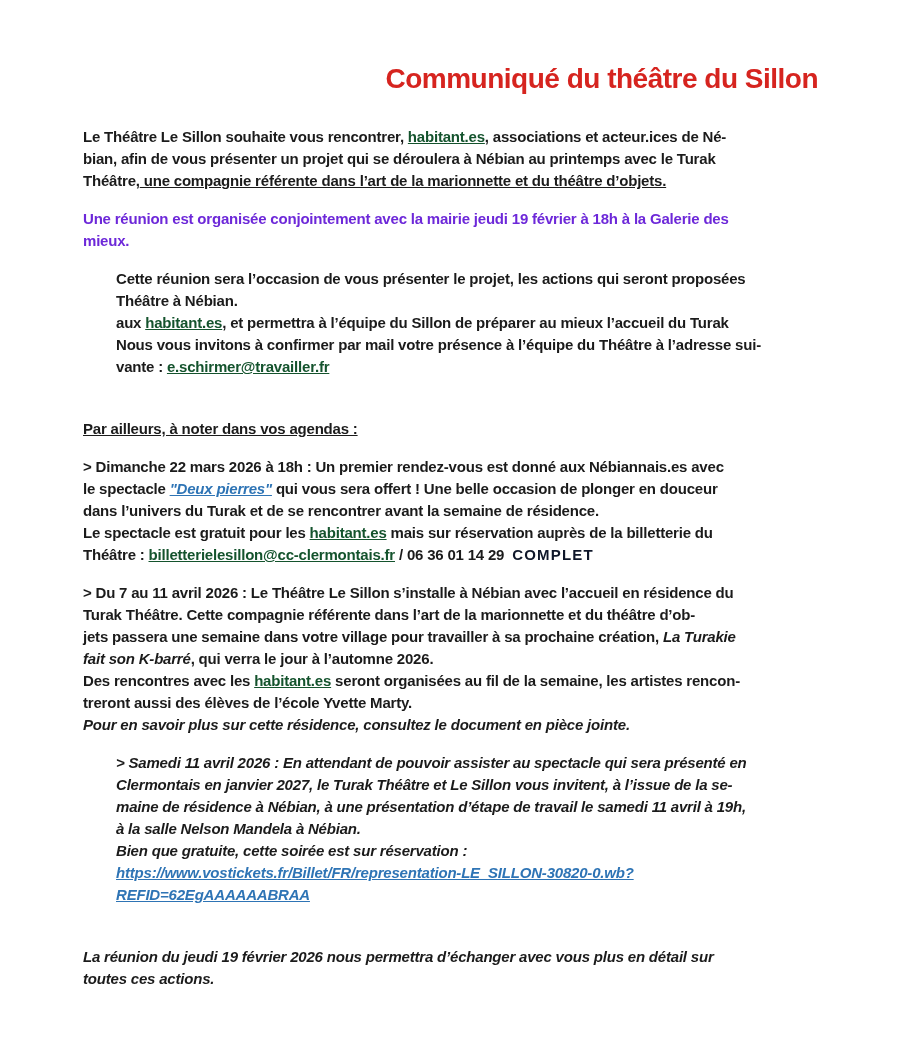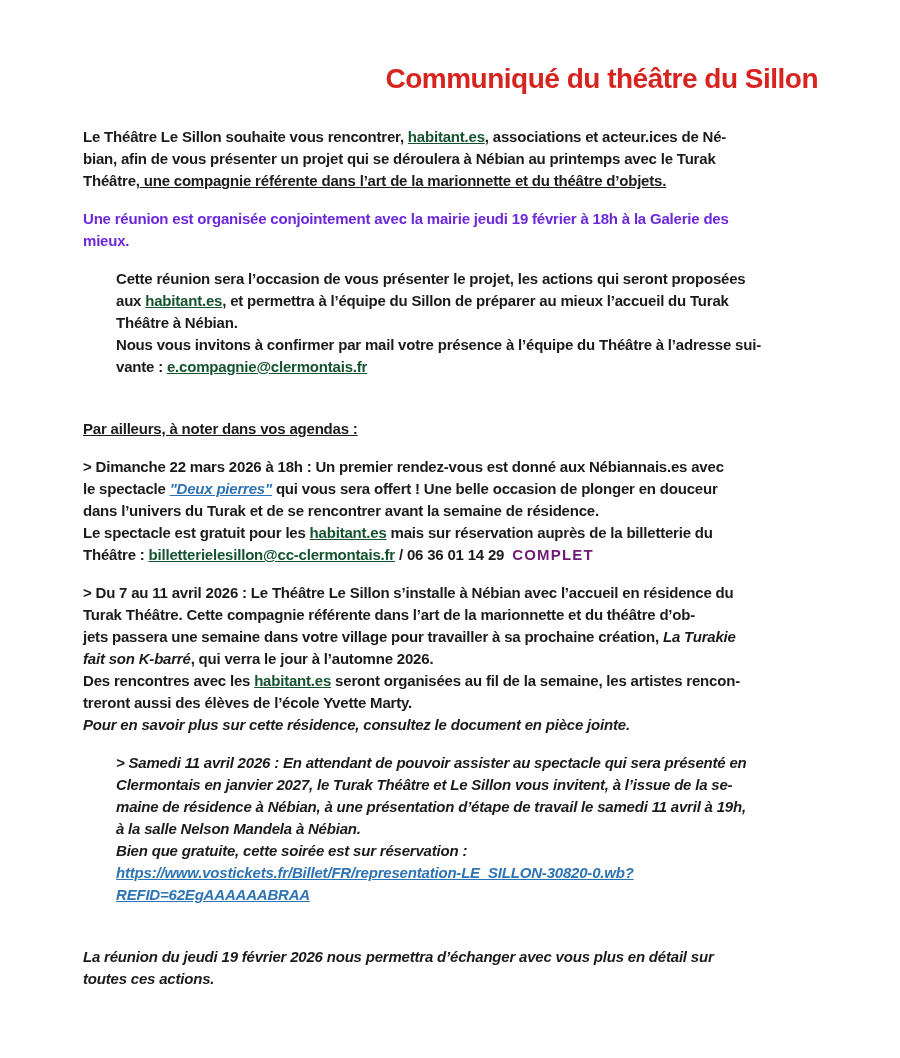--- a/index.html
+++ b/index.html
@@ -40,45 +40,45 @@
   }
   .run-u { text-decoration: underline; }
   .run-i { font-style: italic; }
   .run-ilink {
     color: #2e74b5;
     font-style: italic;
     text-decoration: underline;
     cursor: pointer;
   }
   .run-complet {
-    color: #701a75;
+    color: #0f172a;
     letter-spacing: 1.2px;
   }
 </style>
 </head>
 <body>
 
 <div class="doc">
   <h1 class="title">Communiqué du théâtre du Sillon</h1>
   <div id="doc-body">
       <div class="block">
         <div class="line"><span>Le Théâtre Le Sillon souhaite vous rencontrer, </span><span class="run-link">habitant.es</span><span>, associations et acteur.ices de Né-</span></div>
         <div class="line"><span>bian, afin de vous présenter un projet qui se déroulera à Nébian au printemps avec le Turak</span></div>
         <div class="line"><span>Théâtre,</span><span class="run-u"> une compagnie référente dans l’art de la marionnette et du théâtre d’objets.</span></div>
       </div>
       <div class="block blk-red">
         <div class="line"><span>Une réunion est organisée conjointement avec la mairie jeudi 19 février à 18h à la Galerie des</span></div>
         <div class="line"><span>mieux.</span></div>
       </div>
       <div class="block gap-lg">
         <div class="line"><span>Cette réunion sera l’occasion de vous présenter le projet, les actions qui seront proposées</span></div>
+        <div class="line"><span>Théâtre à Nébian.</span></div>
         <div class="line"><span>aux </span><span class="run-link">habitant.es</span><span>, et permettra à l’équipe du Sillon de préparer au mieux l’accueil du Turak</span></div>
-        <div class="line"><span>Théâtre à Nébian.</span></div>
         <div class="line"><span>Nous vous invitons à confirmer par mail votre présence à l’équipe du Théâtre à l’adresse sui-</span></div>
-        <div class="line"><span>vante : </span><span class="run-link">e.compagnie@clermontais.fr</span></div>
+        <div class="line"><span>vante : </span><span class="run-link">e.schirmer@travailler.fr</span></div>
       </div>
       <div class="block">
         <div class="line"><span class="run-u">Par ailleurs, à noter dans vos agendas :</span></div>
       </div>
       <div class="block">
         <div class="line"><span>&gt; Dimanche 22 mars 2026 à 18h : Un premier rendez-vous est donné aux Nébiannais.es avec</span></div>
         <div class="line"><span>le spectacle </span><span class="run-ilink">"Deux pierres"</span><span> qui vous sera offert ! Une belle occasion de plonger en douceur</span></div>
         <div class="line"><span>dans l’univers du Turak et de se rencontrer avant la semaine de résidence.</span></div>
         <div class="line"><span>Le spectacle est gratuit pour les </span><span class="run-link">habitant.es</span><span> mais sur réservation auprès de la billetterie du</span></div>
         <div class="line"><span>Théâtre : </span><span class="run-link">billetterielesillon@cc-clermontais.fr</span><span> / 06 36 01 14 29  </span><span class="run-complet">COMPLET</span></div>

